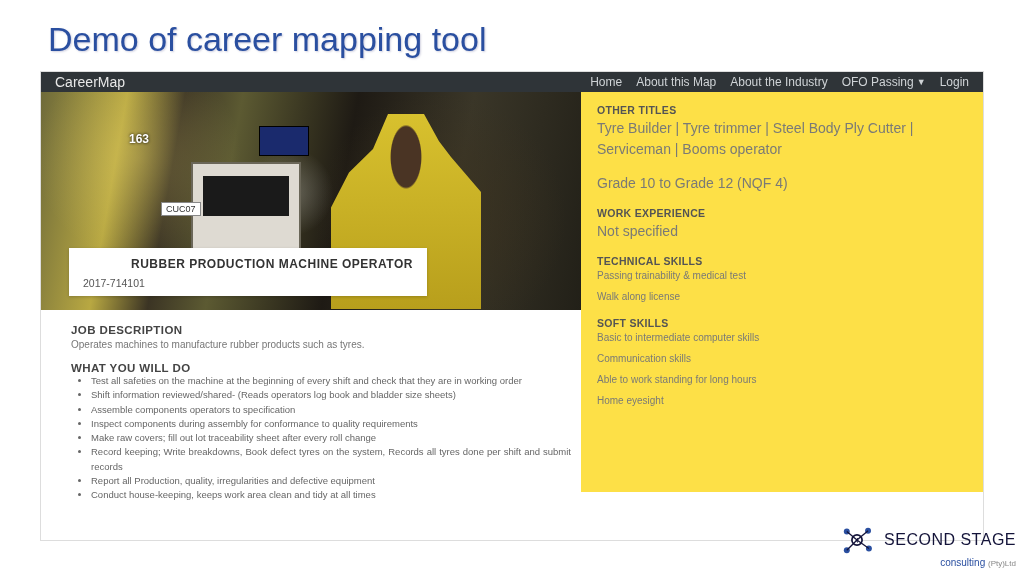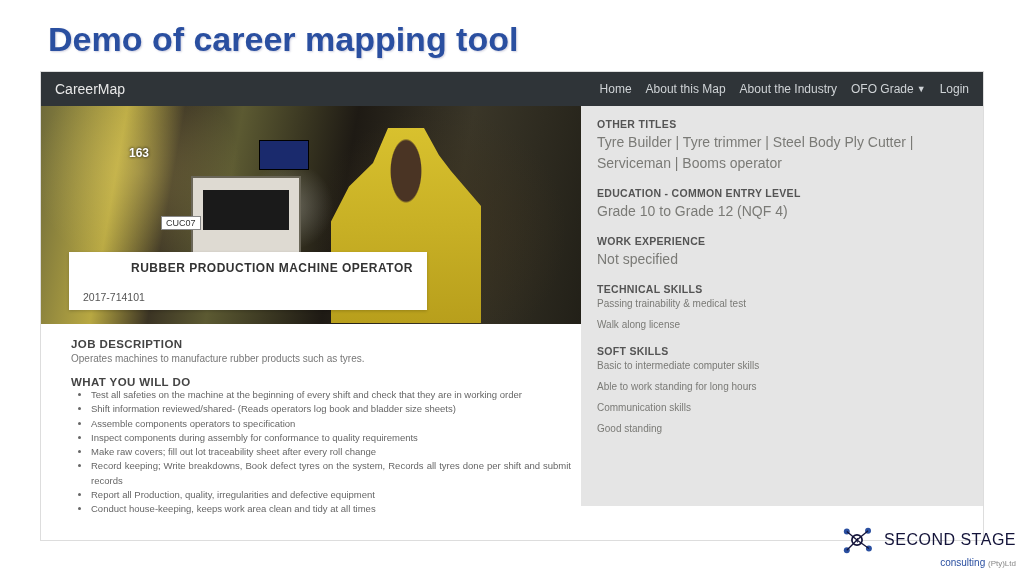--- a/index.html
+++ b/index.html
@@ -7,37 +7,37 @@
     font-family: Arial, Helvetica, sans-serif;
     background: #fff;
     width: 1024px;
     height: 576px;
     overflow: hidden;
     position: relative;
   }
   .slide-title {
     color: #2a4fa0;
     font-size: 34px;
-    font-weight: 700;
+    font-weight: 400;
     padding: 20px 0 12px 48px;
     text-shadow: 1px 1px 2px rgba(100,100,150,0.3);
   }
   .app-frame {
     margin: 0 40px;
     border: 1px solid #ddd;
     height: 470px;
     overflow: hidden;
     background: #fff;
   }
   .navbar {
     background: #2f3438;
     color: #cfd3d6;
     display: flex;
     align-items: center;
-    height: 34px;
+    height: 20px;
     padding: 0 14px;
     font-size: 12px;
   }
   .navbar .brand { font-size: 14px; color: #e8e8e8; }
   .navbar .nav { margin-left: auto; display: flex; gap: 14px; }
   .navbar .nav span { cursor: pointer; display: flex; align-items: center; gap: 3px; }
   .chev { font-size: 9px; }
   .content { display: flex; }
   .left-col { width: 540px; }
   .hero {
@@ -68,36 +68,36 @@
   .tag163 { position:absolute; left:88px; top:40px; color:#fff; font-size:12px; font-weight:bold; text-shadow:0 0 3px #000;}
   .tagCUC { position:absolute; left:120px; top:110px; background:#fff; color:#333; font-size:9px; padding:1px 4px; border:1px solid #888;}
   .sign { position:absolute; left:218px; top:34px; width:50px; height:30px; background:#1a2a6d; border:1px solid #000;}
 
   .title-card {
     position: absolute; left: 28px; bottom: 14px;
     background: #fff; padding: 9px 14px 7px;
     box-shadow: 0 1px 3px rgba(0,0,0,0.2);
   }
   .title-card .job-title { font-size: 12px; font-weight: bold; letter-spacing: 0.5px; color: #333; margin-left: 48px; }
-  .title-card .job-code { font-size: 10.5px; color: #555; margin-top: 16px; }
+  .title-card .job-code { font-size: 10.5px; color: #555; margin-top: 6px; }
 
   .desc-block { padding: 14px 10px 0 30px; color: #555; }
   .desc-block h3 { font-size: 11.5px; font-weight: bold; letter-spacing: 0.4px; color: #444; }
   .desc-block .desc-text { font-size: 10px; color: #777; margin: 3px 0 12px; }
   .desc-block ul { list-style: disc; padding-left: 20px; }
   .desc-block li { font-size: 9.5px; color: #666; line-height: 1.5; text-align: justify; }
 
   .right-col { flex: 1; }
   .dept-banner {
     background: #f9c900; padding: 10px 16px 8px;
   }
   .dept-banner .lbl { font-size: 10.5px; font-weight: bold; letter-spacing: 0.4px; color: #555; }
   .dept-banner .val { font-size: 10.5px; color: #666; margin-top: 1px; }
   .info-panel {
-    background: #e5e5e5; padding: 12px 16px; min-height: 400px;
+    background: #fde047; padding: 12px 16px; min-height: 400px;
     color: #666;
   }
   .info-sec { margin-bottom: 13px; }
   .info-sec .lbl { font-size: 10.5px; font-weight: bold; letter-spacing: 0.3px; color: #545454; margin-bottom: 2px; }
   .info-sec .val { font-size: 14px; color: #7a7a76; line-height: 1.5; }
   .info-sec .val-line { font-size: 10px; color: #7a7a76; line-height: 1.4; margin-bottom: 7px; }
 
   .footer-logo {
     position: absolute; right: 8px; bottom: 8px;
     text-align: right; font-size: 10px; color: #333;
@@ -114,21 +114,21 @@
 <div class="slide-title">Demo of career mapping tool</div>
 
 <div class="app-frame">
   <div class="navbar">
     <span class="brand">CareerMap</span>
     <div class="nav">
       <span>Home</span>
       <span>About this Map</span>
       <span>About the Industry</span>
       <span>
-        <span>OFO Grade</span>
+        <span>OFO Passing</span>
         <span class="chev">▼</span>
       </span>
       <span>Login</span>
     </div>
   </div>
 
   <div class="content">
     <div class="left-col">
       <div class="hero">
         <span class="tag163">163</span>
@@ -159,38 +159,37 @@
       </div>
     </div>
 
     <div class="right-col">
       <div class="info-panel">
         <div class="info-sec">
           <div class="lbl">OTHER TITLES</div>
           <div class="val">Tyre Builder | Tyre trimmer | Steel Body Ply Cutter | Serviceman | Booms operator</div>
         </div>
         <div class="info-sec">
-          <div class="lbl">EDUCATION - COMMON ENTRY LEVEL</div>
           <div class="val">Grade 10 to Grade 12 (NQF 4)</div>
         </div>
         <div class="info-sec">
           <div class="lbl">WORK EXPERIENCE</div>
           <div class="val">Not specified</div>
         </div>
         <div class="info-sec">
           <div class="lbl">TECHNICAL SKILLS</div>
           <div class="val-line">Passing trainability &amp; medical test</div>
           <div class="val-line">Walk along license</div>
         </div>
         <div class="info-sec">
           <div class="lbl">SOFT SKILLS</div>
           <div class="val-line">Basic to intermediate computer skills</div>
+          <div class="val-line">Communication skills</div>
           <div class="val-line">Able to work standing for long hours</div>
-          <div class="val-line">Communication skills</div>
-          <div class="val-line">Good standing</div>
+          <div class="val-line">Home eyesight</div>
         </div>
       </div>
     </div>
   </div>
 </div>
 
 <div class="footer-logo">
   <div class="logo-row">
     <svg viewBox="0 0 40 40">
       <circle cx="20" cy="20" r="6" fill="#fff" stroke="#14143a" stroke-width="2"></circle>

